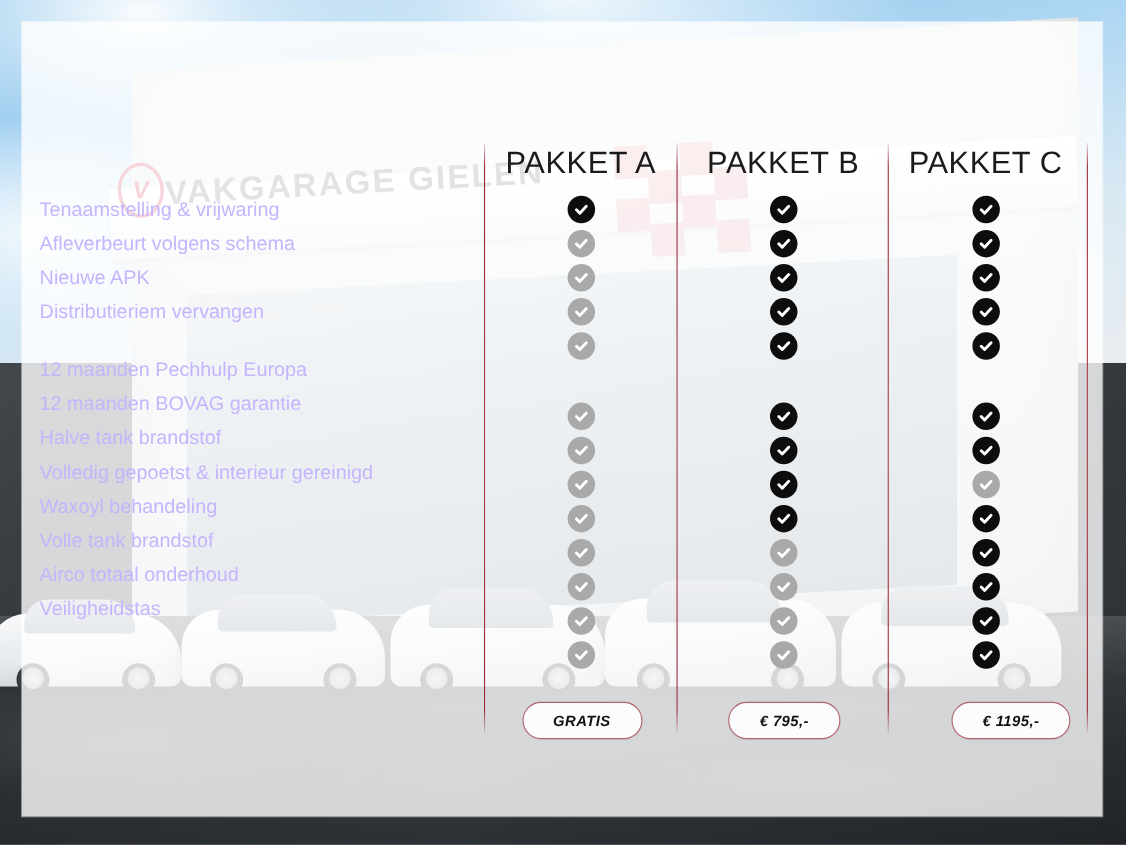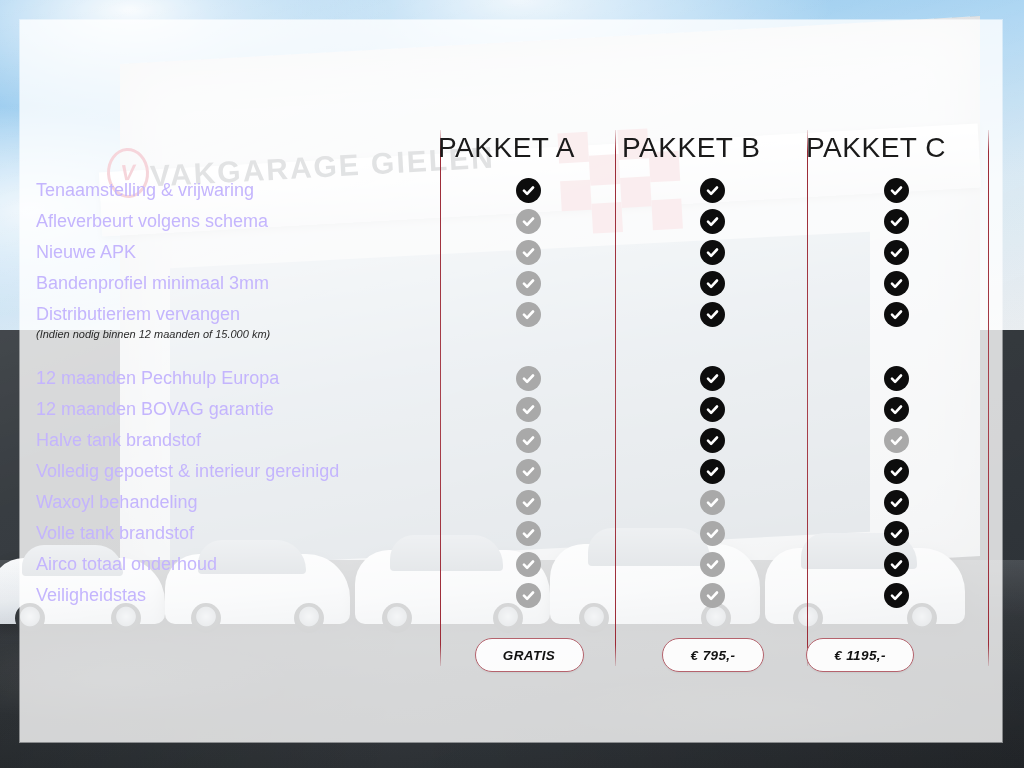--- a/index.html
+++ b/index.html
@@ -137,21 +137,21 @@
     top: 110px;
     width: 1px;
     height: 536px;
     background: linear-gradient(180deg, rgba(156,42,54,0.15) 0%, #9c2a36 4%, #a8414c 50%, #9c2a36 96%, rgba(156,42,54,0.15) 100%);
   }
 
   
   .pkg-header {
     position: absolute;
     top: 112px;
-    text-align: left;
+    text-align: center;
     font-size: 28px;
     letter-spacing: 0.5px;
     color: #1a1a1a;
     white-space: nowrap;
   }
 
   
   #features {
     position: absolute;
     left: 16px;
@@ -279,23 +279,21 @@
     <div id="headers">
         <div class="pkg-header" style="left: 418px; width: 180px;">PAKKET A</div>
         <div class="pkg-header" style="left: 602px; width: 180px;">PAKKET B</div>
         <div class="pkg-header" style="left: 786px; width: 180px;">PAKKET C</div>
       </div>
 
     <div id="features">
         <div class="feat">Tenaamstelling &amp; vrijwaring</div>
         <div class="feat">Afleverbeurt volgens schema</div>
         <div class="feat">Nieuwe APK</div>
-        <div class="feat">Bandenprofiel minimaal 3mm</div>
         <div class="feat">Distributieriem vervangen</div>
-        <div class="feat-note">(Indien nodig binnen 12 maanden of 15.000 km)</div>
         <div class="group-gap"></div>
         <div class="feat">12 maanden Pechhulp Europa</div>
         <div class="feat">12 maanden BOVAG garantie</div>
         <div class="feat">Halve tank brandstof</div>
         <div class="feat">Volledig gepoetst &amp; interieur gereinigd</div>
         <div class="feat">Waxoyl behandeling</div>
         <div class="feat">Volle tank brandstof</div>
         <div class="feat">Airco totaal onderhoud</div>
         <div class="feat">Veiligheidstas</div>
       </div>
@@ -584,17 +582,17 @@
                 <path class="tick" d="M3 7.7 L6.1 10.8 L12 4.5"></path>
               </svg>
             </span>
           </div>
         </div>
       </div>
 
     <div id="pills">
         <div class="price-pill" style="left: 454.5px; width: 107px;">GRATIS</div>
         <div class="price-pill" style="left: 642px; width: 100px;">€ 795,-</div>
-        <div class="price-pill" style="left: 786px; width: 106px;">€ 1195,-</div>
+        <div class="price-pill" style="left: 845px; width: 106px;">€ 1195,-</div>
       </div>
 
   </div>
 </div>
 
 </body></html>

